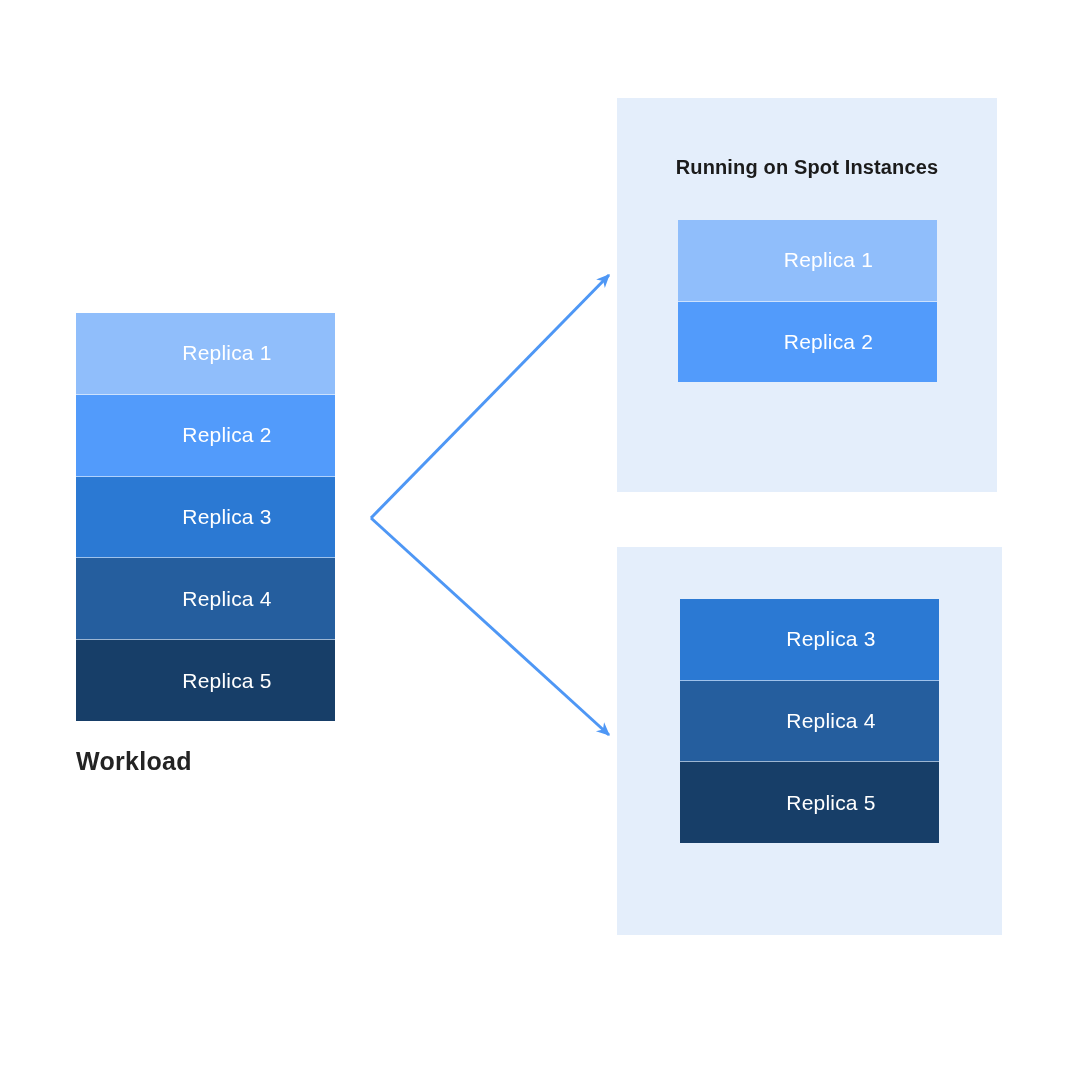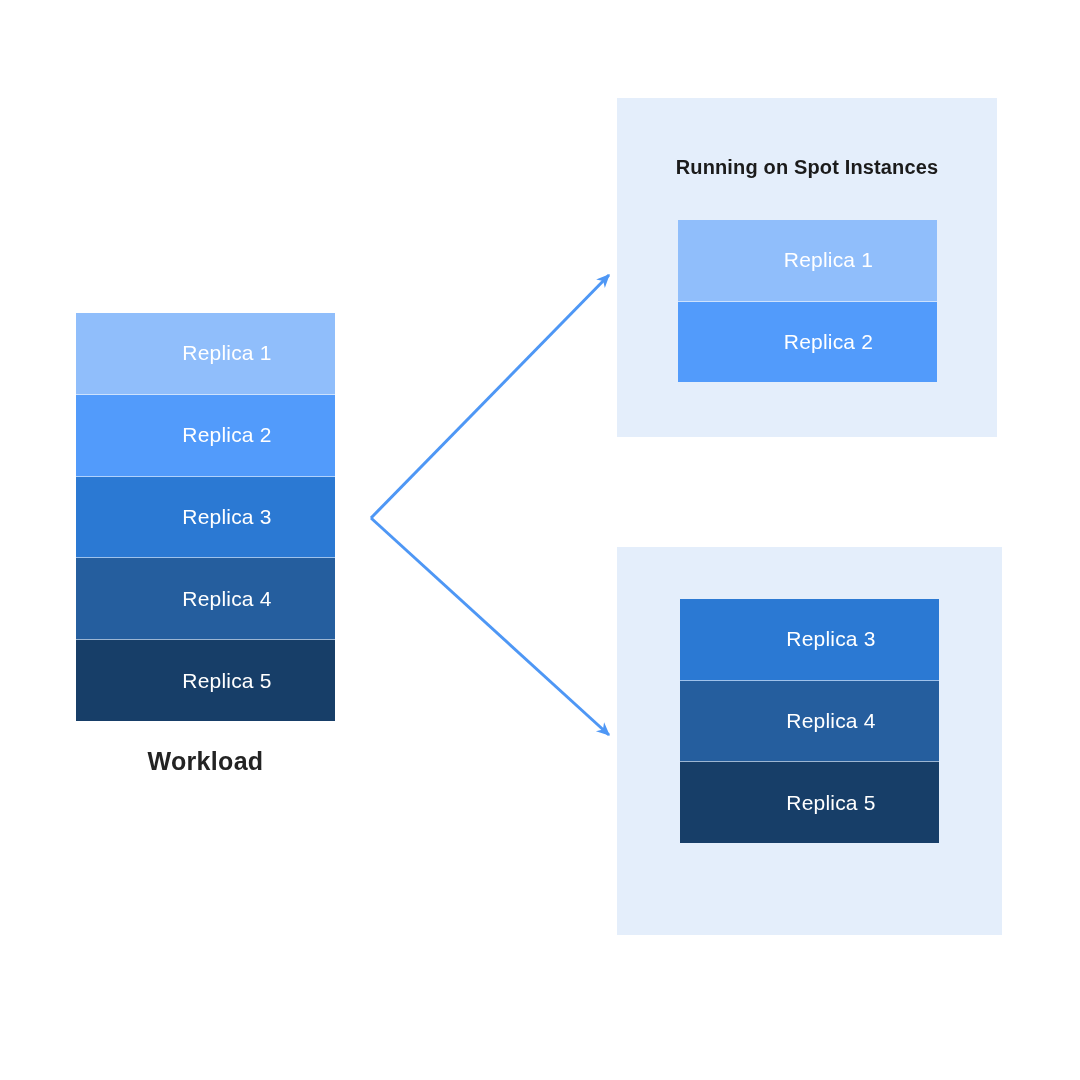--- a/index.html
+++ b/index.html
@@ -53,40 +53,39 @@
     letter-spacing: 0.2px;
     box-sizing: border-box;
     border-bottom: 1px solid rgba(255,255,255,0.55);
     padding-left: 43px;
   }
   .replica-band:last-child { border-bottom: none; }
 
   #workload-label {
     margin-top: 26px;
     width: 259px;
-    text-align: center;
     font-size: 25px;
     font-weight: bold;
     color: #232323;
     letter-spacing: 0.3px;
   }
 
   
   .panel {
     position: absolute;
     background: #e4eefb;
     display: flex;
     flex-direction: column;
     align-items: center;
   }
   #panel-spot {
     left: 617px;
     top: 98px;
     width: 380px;
-    height: 339px;
+    height: 394px;
   }
   #panel-ondemand {
     left: 617px;
     top: 547px;
     width: 385px;
     height: 388px;
   }
   .panel-title {
     font-size: 20px;
     font-weight: bold;

